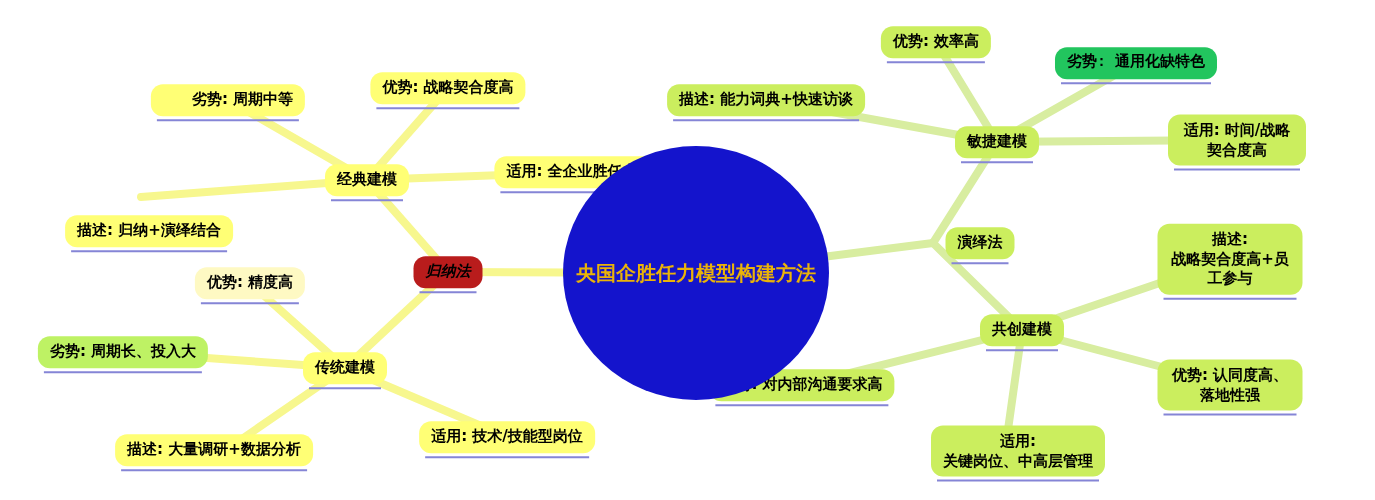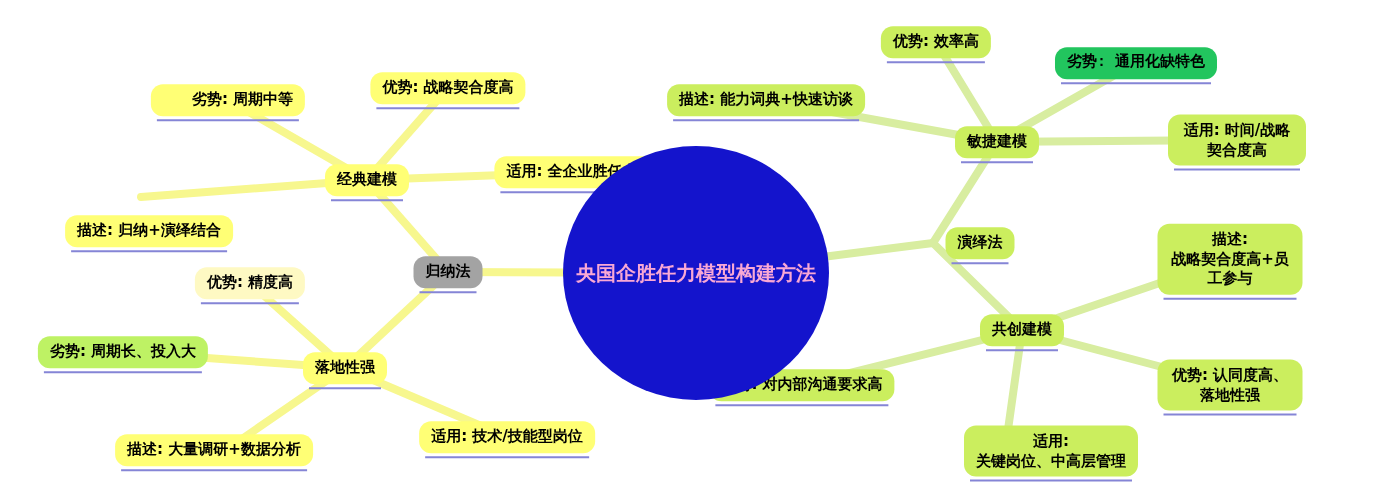--- a/index.html
+++ b/index.html
@@ -82,39 +82,39 @@
       <line x1="997" y1="142" x2="936" y2="42" stroke="#d8eda0" stroke-width="8" stroke-linecap="round"></line>
       <line x1="997" y1="142" x2="1136" y2="63" stroke="#d8eda0" stroke-width="8" stroke-linecap="round"></line>
       <line x1="997" y1="142" x2="766" y2="100" stroke="#d8eda0" stroke-width="8" stroke-linecap="round"></line>
       <line x1="997" y1="142" x2="1237" y2="140" stroke="#d8eda0" stroke-width="8" stroke-linecap="round"></line>
       <line x1="1022" y1="330" x2="1230" y2="259" stroke="#d8eda0" stroke-width="8" stroke-linecap="round"></line>
       <line x1="1022" y1="330" x2="1230" y2="385" stroke="#d8eda0" stroke-width="8" stroke-linecap="round"></line>
       <line x1="1022" y1="330" x2="802" y2="385" stroke="#d8eda0" stroke-width="8" stroke-linecap="round"></line>
       <line x1="1022" y1="330" x2="1005" y2="451" stroke="#d8eda0" stroke-width="8" stroke-linecap="round"></line>
     </svg>
   <div id="nodes">
-      <div class="node" style="left: 448px; top: 272px; background: #a3a3a3;">归纳法</div>
+      <div class="node" style="left: 448px; top: 272px; background: #b91c1c; font-style: italic;">归纳法</div>
       <div class="node" style="left: 367px; top: 180px; background: rgb(255, 255, 117);">经典建模</div>
       <div class="node" style="left: 228px; top: 100px; background: rgb(255, 255, 117); padding-left: 41px;">劣势: 周期中等</div>
       <div class="node" style="left: 448px; top: 88px; background: rgb(255, 255, 117); text-align: center;">优势: 战略契合度高</div>
       <div class="node" style="left: 149px; top: 197px; background: rgb(255, 255, 117); margin-top: 34px;">描述: 归纳+演绎结合</div>
       <div class="node" style="left: 587px; top: 172px; background: rgb(255, 255, 117);">适用: 全企业胜任力体系</div>
-      <div class="node" style="left: 345px; top: 368px; background: rgb(255, 255, 117);">落地性强</div>
+      <div class="node" style="left: 345px; top: 368px; background: rgb(255, 255, 117);">传统建模</div>
       <div class="node" style="left: 250px; top: 283px; background: #fef9c3;">优势: 精度高</div>
       <div class="node" style="left: 123px; top: 352px; background: #bef264;">劣势: 周期长、投入大</div>
       <div class="node" style="left: 214px; top: 450px; background: rgb(255, 255, 117);">描述: 大量调研+数据分析</div>
       <div class="node" style="left: 507px; top: 437px; background: rgb(255, 255, 117);">适用: 技术/技能型岗位</div>
       <div class="node" style="left: 980px; top: 243px; background: rgb(203, 238, 94); text-align: center;">演绎法</div>
       <div class="node" style="left: 997px; top: 142px; background: rgb(203, 238, 94);">敏捷建模</div>
       <div class="node" style="left: 936px; top: 42px; background: rgb(203, 238, 94);">优势: 效率高</div>
       <div class="node" style="left: 1136px; top: 63px; background: #22c55e; font-family: Liberation Mono, monospace;">劣势: 通用化缺特色</div>
       <div class="node" style="left: 766px; top: 100px; background: rgb(203, 238, 94);">描述: 能力词典+快速访谈</div>
       <div class="node" style="left: 1237px; top: 140px; background: rgb(203, 238, 94);">适用: 时间/战略契合度高</div>
       <div class="node" style="left: 1022px; top: 330px; background: rgb(203, 238, 94);">共创建模</div>
       <div class="node" style="left: 1230px; top: 259px; background: rgb(203, 238, 94);">描述:
 战略契合度高+员工参与</div>
       <div class="node" style="left: 1230px; top: 385px; background: rgb(203, 238, 94);">优势: 认同度高、落地性强</div>
       <div class="node" style="left: 802px; top: 385px; background: rgb(203, 238, 94);">劣势: 对内部沟通要求高</div>
-      <div class="node" style="left: 1051px; top: 451px; background: rgb(203, 238, 94);">适用:
+      <div class="node" style="left: 1018px; top: 451px; background: rgb(203, 238, 94);">适用:
 关键岗位、中高层管理</div>
     </div>
-  <div class="center-topic" style="background: rgb(20, 20, 204); color: #f9a8d4;">央国企胜任力模型构建方法</div>
+  <div class="center-topic" style="background: rgb(20, 20, 204); color: #eab308;">央国企胜任力模型构建方法</div>
 </div>
 
 </body></html>

